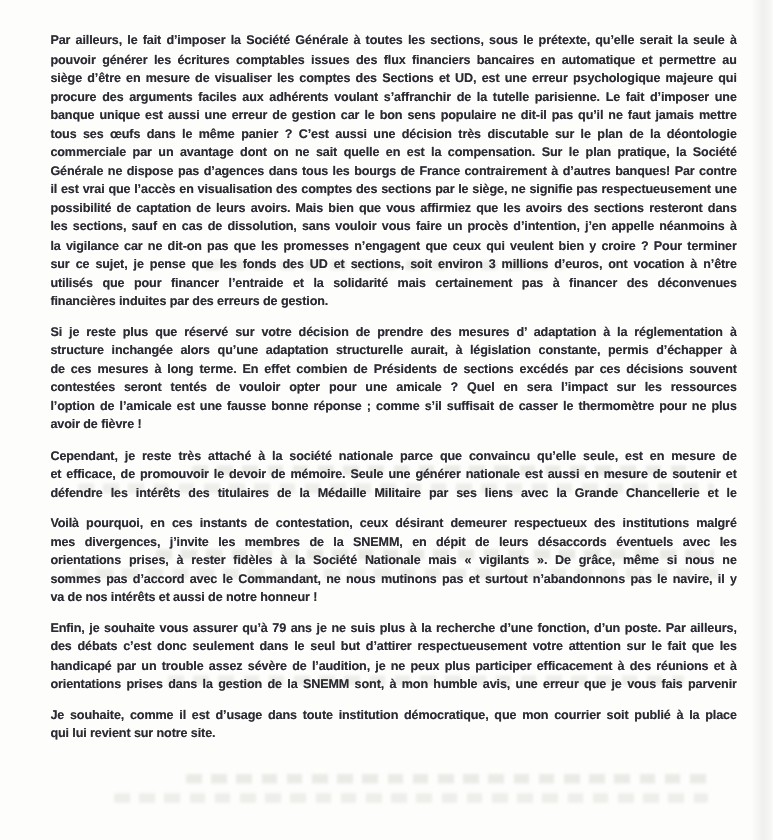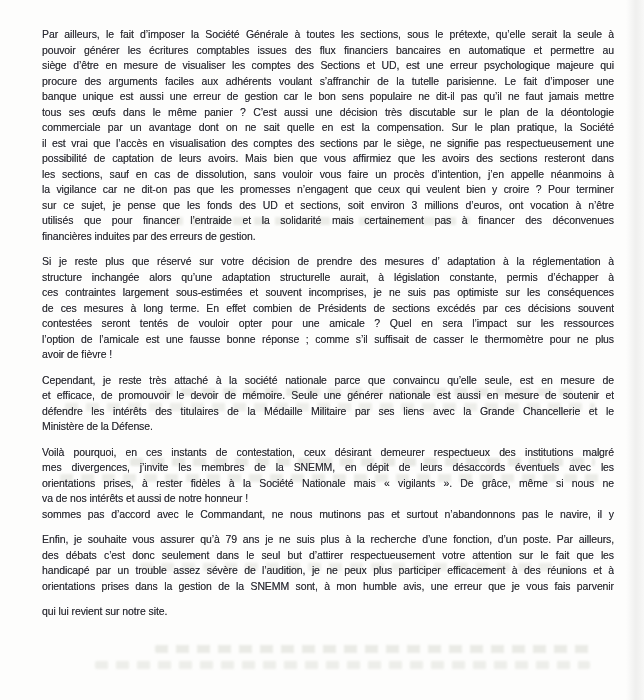--- a/index.html
+++ b/index.html
@@ -37,20 +37,21 @@
   }
   .para {
     margin: 0 0 10px 0;
   }
   .line {
     display: block;
     height: 15.5px;
     overflow: hidden;
     text-align: justify;
     text-align-last: justify;
+    font-weight: bold;
   }
   .line.last {
     text-align-last: left;
   }
   
   .bleed {
     position: absolute;
     height: 8px;
     border-radius: 2px;
     filter: blur(1.3px);
@@ -85,61 +86,61 @@
   <div class="content">
 
     <p class="para">
       <span class="line">Par ailleurs, le fait d’imposer la Société Générale à toutes les sections, sous le prétexte, qu’elle serait la seule à</span>
       <span class="line">pouvoir générer les écritures comptables issues des flux financiers bancaires en automatique et permettre au</span>
       <span class="line">siège d’être en mesure de visualiser les comptes des Sections et UD, est une erreur psychologique majeure qui</span>
       <span class="line">procure  des arguments faciles aux adhérents voulant s’affranchir de la tutelle parisienne. Le fait d’imposer une</span>
       <span class="line">banque unique est aussi une erreur de gestion car le bon sens populaire  ne dit-il pas qu’il ne faut jamais mettre</span>
       <span class="line">tous ses œufs dans le même panier ? C’est aussi une décision très discutable sur le plan de la déontologie</span>
       <span class="line">commerciale par un avantage dont on ne sait quelle en est la compensation.  Sur le plan pratique,  la Société</span>
+      <span class="line">Générale ne dispose pas d’agences dans tous les bourgs de France contrairement à d’autres banques! Par contre</span>
       <span class="line">il est vrai que l’accès en visualisation des comptes des sections par le siège, ne signifie pas respectueusement une</span>
       <span class="line">possibilité de captation de leurs avoirs. Mais bien que vous affirmiez  que les avoirs des sections resteront dans</span>
       <span class="line">les sections, sauf en cas de dissolution, sans vouloir vous  faire un procès d’intention, j’en appelle néanmoins à</span>
       <span class="line">la  vigilance car ne dit-on pas que les promesses n’engagent que ceux qui veulent bien y croire ? Pour terminer</span>
       <span class="line">sur ce sujet, je pense  que les fonds des UD et sections,  soit environ 3 millions d’euros,  ont vocation à n’être</span>
       <span class="line">utilisés  que  pour  financer   l’entraide  et  la  solidarité  mais  certainement  pas  à  financer  des  déconvenues</span>
       <span class="line last">financières induites par des erreurs  de gestion.</span>
     </p>
 
     <p class="para">
       <span class="line">Si je reste plus que  réservé sur votre décision de prendre des mesures d’ adaptation à la réglementation à</span>
       <span class="line">structure inchangée alors  qu’une  adaptation structurelle aurait, à législation constante,  permis d’échapper à</span>
-      <span class="line">ces contraintes largement sous-estimées et souvent incomprises, je ne suis pas optimiste sur les conséquences</span>
       <span class="line">de ces mesures  à long terme. En effet combien de Présidents de sections excédés par ces décisions souvent</span>
       <span class="line">contestées  seront  tentés  de  vouloir  opter  pour  une  amicale ?  Quel  en   sera  l’impact  sur  les  ressources</span>
       <span class="line">l’option de l’amicale est une fausse bonne réponse ; comme s’il suffisait de casser le thermomètre pour ne plus</span>
       <span class="line last">avoir de fièvre !</span>
     </p>
 
     <p class="para">
       <span class="line">Cependant,  je reste  très  attaché à la société nationale parce que convaincu qu’elle seule, est en mesure de</span>
       <span class="line">et efficace, de promouvoir le devoir de mémoire. Seule une générer nationale est aussi en mesure de soutenir et</span>
       <span class="line">défendre  les   intérêts  des  titulaires   de  la  Médaille  Militaire  par  ses  liens  avec  la  Grande  Chancellerie  et  le</span>
-      <span class="line last">Ministère de la Défense.</span>
     </p>
 
     <p class="para">
       <span class="line">Voilà pourquoi, en ces instants de contestation,  ceux désirant demeurer  respectueux des institutions malgré</span>
       <span class="line">mes  divergences,  j’invite  les  membres  de  la  SNEMM,  en  dépit  de  leurs  désaccords  éventuels   avec  les</span>
       <span class="line">orientations prises,   à rester fidèles   à la Société Nationale mais « vigilants ». De grâce,   même si nous ne</span>
+      <span class="line">sommes pas d’accord avec le Commandant, ne nous mutinons pas et surtout n’abandonnons pas le navire, il y</span>
       <span class="line last">va de nos intérêts et aussi de notre honneur !</span>
-      <span class="line">sommes pas d’accord avec le Commandant, ne nous mutinons pas et surtout n’abandonnons pas le navire, il y</span>
     </p>
 
     <p class="para">
       <span class="line">Enfin, je souhaite vous assurer qu’à 79 ans je ne suis plus à la recherche d’une fonction, d’un poste. Par ailleurs,</span>
       <span class="line">des débats c’est donc seulement dans le seul but d’attirer respectueusement votre attention sur  le fait que les</span>
       <span class="line">handicapé par un trouble assez sévère de l’audition, je ne peux plus participer efficacement à des réunions et à</span>
       <span class="line">orientations prises dans la gestion de la SNEMM sont, à mon humble avis, une erreur que je vous fais parvenir</span>
     </p>
 
     <p class="para">
+      <span class="line">Je souhaite, comme il est d’usage dans toute institution démocratique, que mon courrier soit publié à la place</span>
       <span class="line last">qui lui revient sur notre site.</span>
     </p>
 
   </div>
 
   <div class="scan-edge"></div>
 </div>
 
 </body></html>

